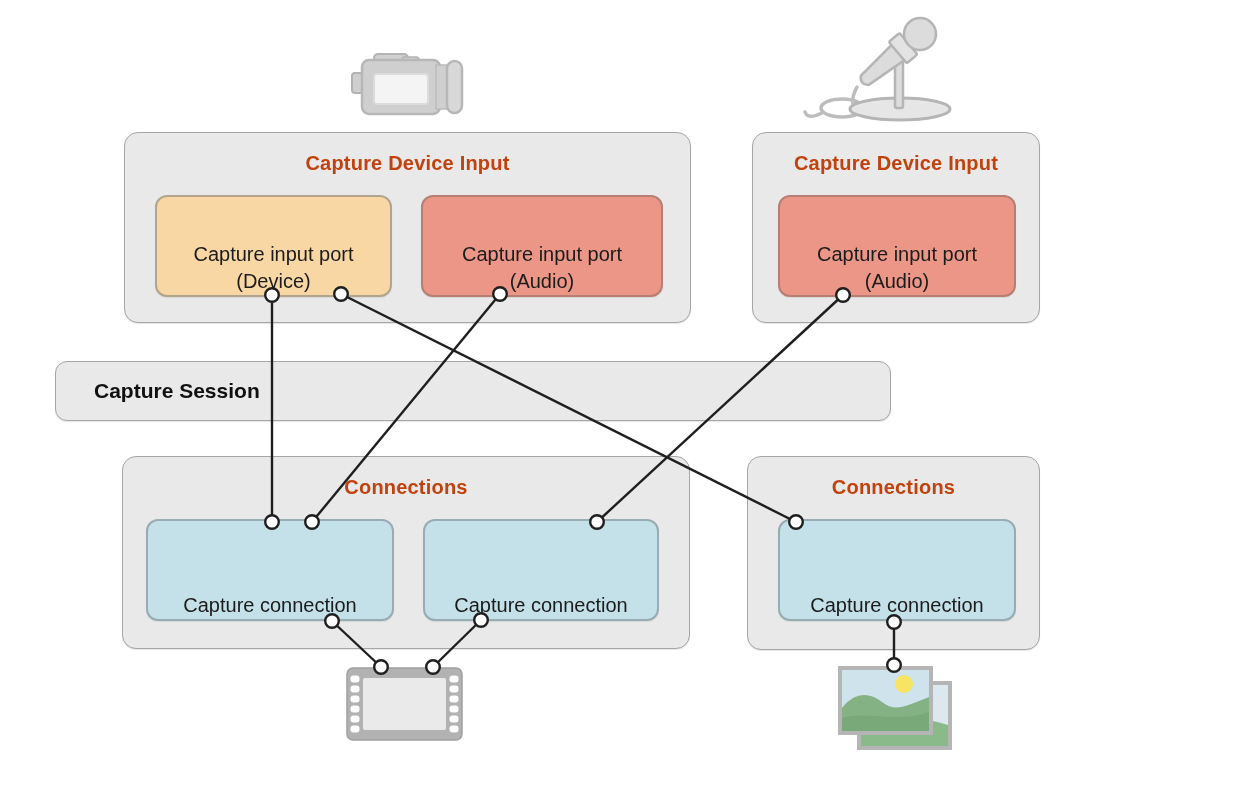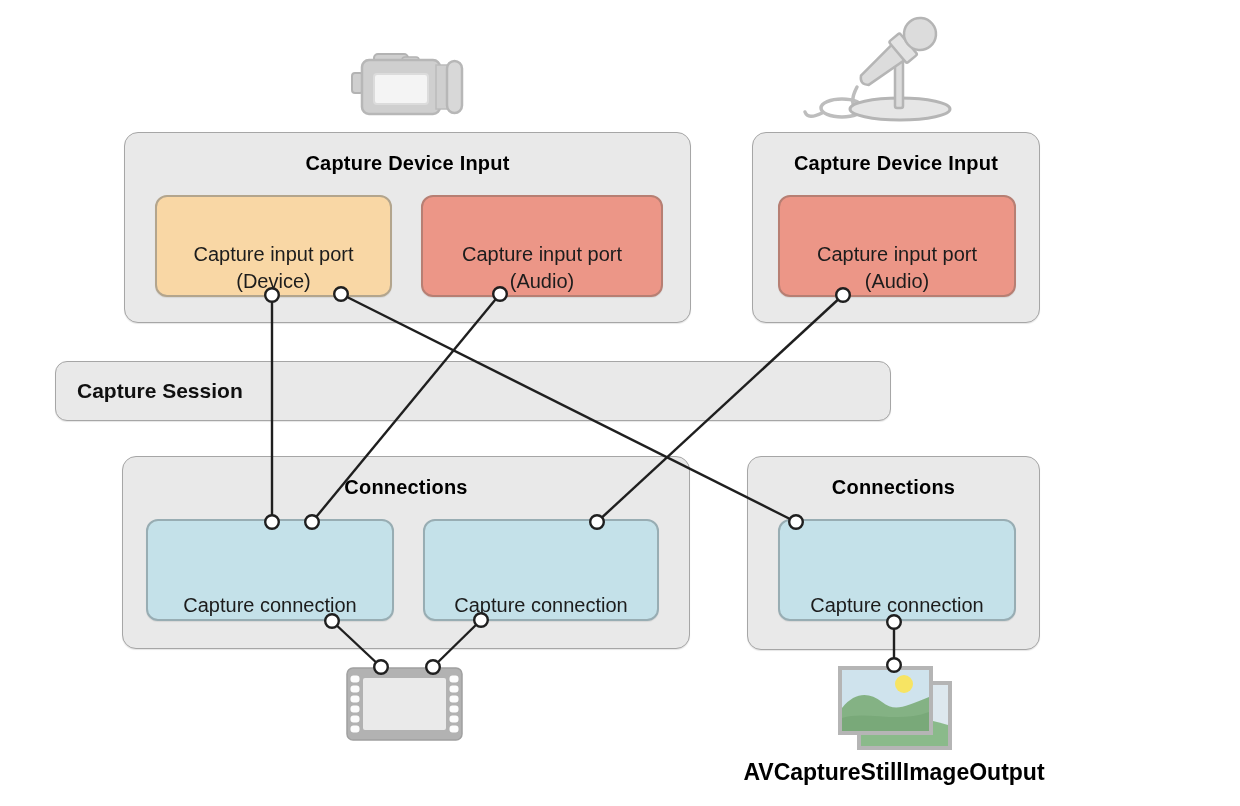--- a/index.html
+++ b/index.html
@@ -11,39 +11,39 @@
     position:absolute; background:var(--container-fill,#e9e9e9);
     border:1.5px solid var(--container-border,#a6a6a6); border-radius:14px;
     box-sizing:border-box; box-shadow:0 1px 1px rgba(0,0,0,0.10);
   }
   .device-left  { left:124px; top:132px; width:567px; height:191px; }
   .device-right { left:752px; top:132px; width:288px; height:191px; }
   .conn-left    { left:122px; top:456px; width:568px; height:193px; }
   .conn-right   { left:747px; top:456px; width:293px; height:194px; }
   .group-title {
     position:absolute; left:0; right:0; top:19px; text-align:center;
-    font-weight:bold; font-size:20px; color:#000000; letter-spacing:0.2px;
+    font-weight:bold; font-size:20px; color:#c2410c; letter-spacing:0.2px;
   }
   .inner-box {
     position:absolute; border-radius:12px; border:2px solid; box-sizing:border-box;
     display:flex; flex-direction:column; align-items:center; justify-content:flex-end;
     font-size:20px; line-height:27px; color:#1c1c1c; text-align:center;
     box-shadow:0 1px 1px rgba(0,0,0,0.08);
   }
   .port-video      { left:30px;  top:62px; width:237px; height:102px; background:var(--video-fill); border-color:var(--video-border); }
   .port-audio-l    { left:296px; top:62px; width:242px; height:102px; background:var(--audio-fill); border-color:var(--audio-border); }
   .port-audio-r    { left:25px;  top:62px; width:238px; height:102px; background:var(--audio-fill); border-color:var(--audio-border); }
   .conn-box-1      { left:23px;  top:62px; width:248px; height:102px; background:var(--connection-fill); border-color:var(--connection-border); }
   .conn-box-2      { left:300px; top:62px; width:236px; height:102px; background:var(--connection-fill); border-color:var(--connection-border); }
   .conn-box-3      { left:30px;  top:62px; width:238px; height:102px; background:var(--connection-fill); border-color:var(--connection-border); }
   .session-bar {
     position:absolute; left:55px; top:361px; width:836px; height:60px;
     background:var(--container-fill,#e9e9e9); border:1.5px solid var(--container-border,#a6a6a6);
     border-radius:12px; box-sizing:border-box; display:flex; align-items:center;
-    padding-left:21px; font-weight:bold; font-size:21px; color:#101010;
+    padding-left:38px; font-weight:bold; font-size:21px; color:#101010;
     box-shadow:0 1px 1px rgba(0,0,0,0.10);
   }
   .output-label {
     position:absolute; width:400px; text-align:center; font-weight:bold;
     font-size:23px; color:#000; top:759px;
   }
   .label-movie { left:203px; }
   .label-still { left:694px; }
   .icon { position:absolute; }
   .camcorder  { left:350px; top:50px;  width:116px; height:72px; }
@@ -142,21 +142,20 @@
     </g>
     <g>
       <rect x="2" y="2" width="91" height="65" fill="#cfe3ed" stroke="#b5b5b5" stroke-width="4"></rect>
       <circle cx="66" cy="18" r="9" fill="#f7e463"></circle>
       <path d="M4,42 C17,26 31,26 44,36 C57,46 66,41 91,31 L91,65 L4,65 Z" fill="#84b284"></path>
       <path d="M4,52 C28,44 60,58 91,46 L91,65 L4,65 Z" fill="#79a979"></path>
       <rect x="2" y="2" width="91" height="65" fill="none" stroke="#b5b5b5" stroke-width="4"></rect>
     </g>
   </svg>
 
-  <div class="output-label label-still">AVCaptureStillImageOutput</div>
 
   <svg class="overlay" id="overlay" viewBox="0 0 1240 806">
       <line x1="272" y1="295" x2="272" y2="522" stroke="#1f1f1f" stroke-width="2.4"></line>
       <line x1="500" y1="294" x2="312" y2="522" stroke="#1f1f1f" stroke-width="2.4"></line>
       <line x1="341" y1="294" x2="796" y2="522" stroke="#1f1f1f" stroke-width="2.4"></line>
       <line x1="843" y1="295" x2="597" y2="522" stroke="#1f1f1f" stroke-width="2.4"></line>
       <line x1="332" y1="621" x2="381" y2="667" stroke="#1f1f1f" stroke-width="2.4"></line>
       <line x1="481" y1="620" x2="433" y2="667" stroke="#1f1f1f" stroke-width="2.4"></line>
       <line x1="894" y1="622" x2="894" y2="665" stroke="#1f1f1f" stroke-width="2.4"></line>
       <circle cx="272" cy="295" r="6.8" fill="#ffffff" stroke="#1f1f1f" stroke-width="2.4"></circle>

